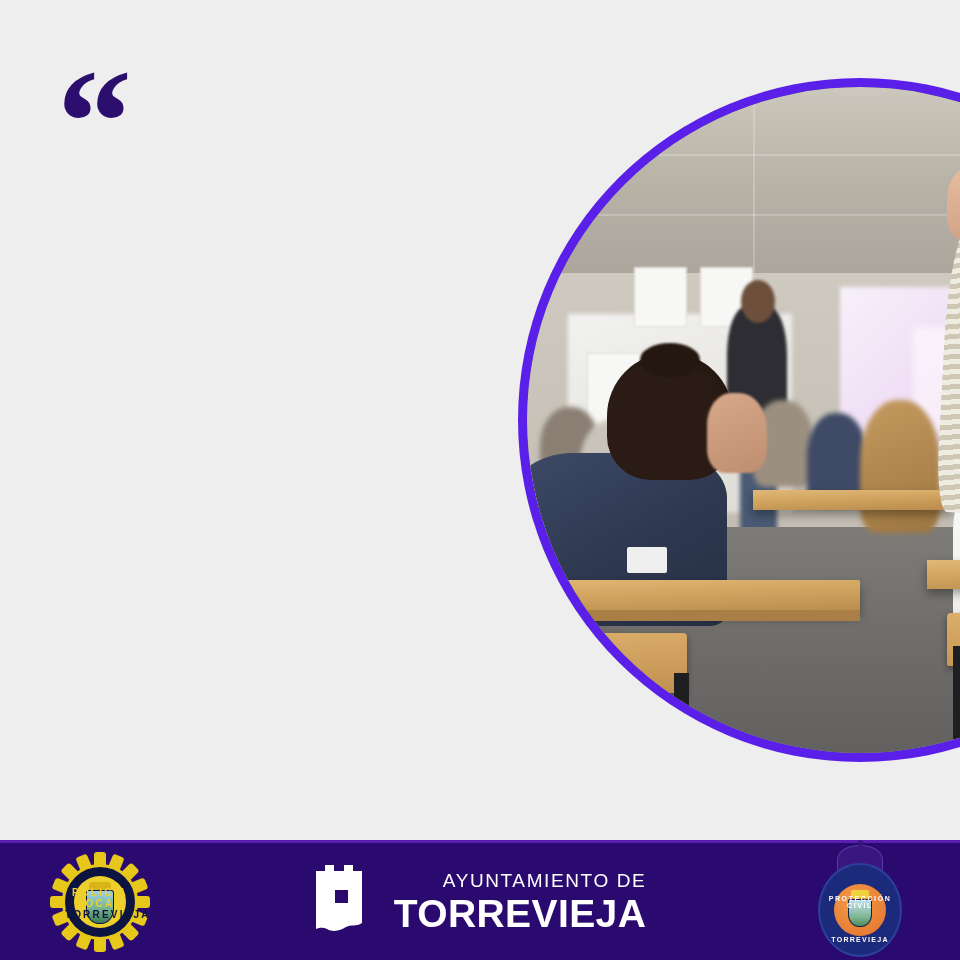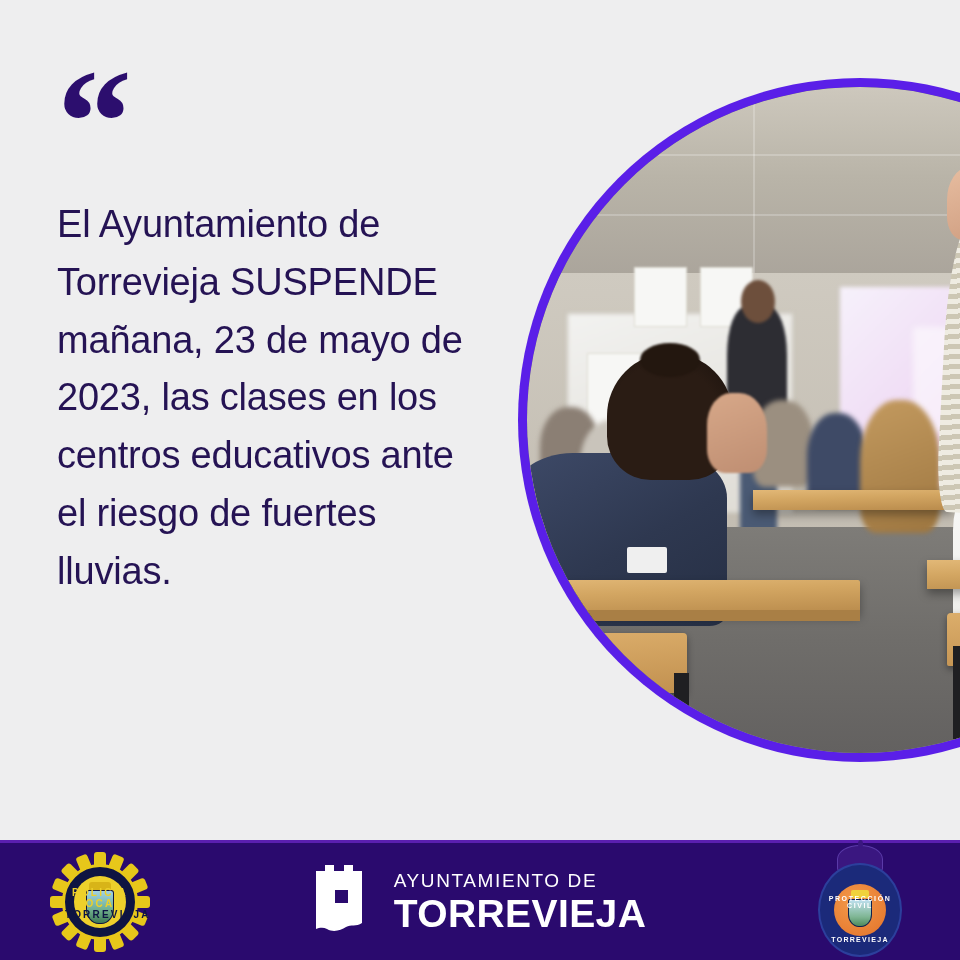--- a/index.html
+++ b/index.html
@@ -249,21 +249,21 @@
   .police-top-txt, .police-bot-txt {
     position:absolute; left:0; width:100%;
     text-align:center;
     font-size:10px; font-weight:700;
     color:#edd02b; letter-spacing:2.2px;
   }
   .police-top-txt { top:20px; }
   .police-bot-txt { bottom:17px; color:#0e1442; }
 
   
-  .ayto { display:flex; align-items:center; gap:24px; }
+  .ayto { display:flex; align-items:center; gap:24px;text-align:right; }
   .tower { width:56px; height:78px; }
   .ayto-text { display:flex; flex-direction:column; line-height:1; }
   .ayto-small {
     color:#ffffff; font-size:19px; font-weight:400;
     letter-spacing:1.6px; margin-bottom:4px;
   }
   .ayto-big {
     color:#ffffff; font-size:39px; font-weight:700;
     letter-spacing:0.4px;
   }
@@ -316,21 +316,20 @@
 </style>
 </head>
 <body>
 
 <div id="poster">
 
   <div class="left-col">
     <span class="quote-mark">“</span>
 
 
-    <div class="body-text">El Ayuntamiento de Torrevieja SUSPENDE mañana, 23 de mayo de 2023, las clases en los centros educativos ante el riesgo de fuertes lluvias.</div>
   </div>
 
   <div class="photo-wrap">
     <div class="photo-inner">
       <div class="photo">
         <div class="scn ceiling"></div>
         <div class="scn ceil-line" style="left:0;top:10%;width:100%;"></div>
         <div class="scn ceil-line" style="left:0;top:19%;width:100%;"></div>
         <div class="scn ceil-line" style="left:34%;top:0;width:2px;height:28%;"></div>
 

